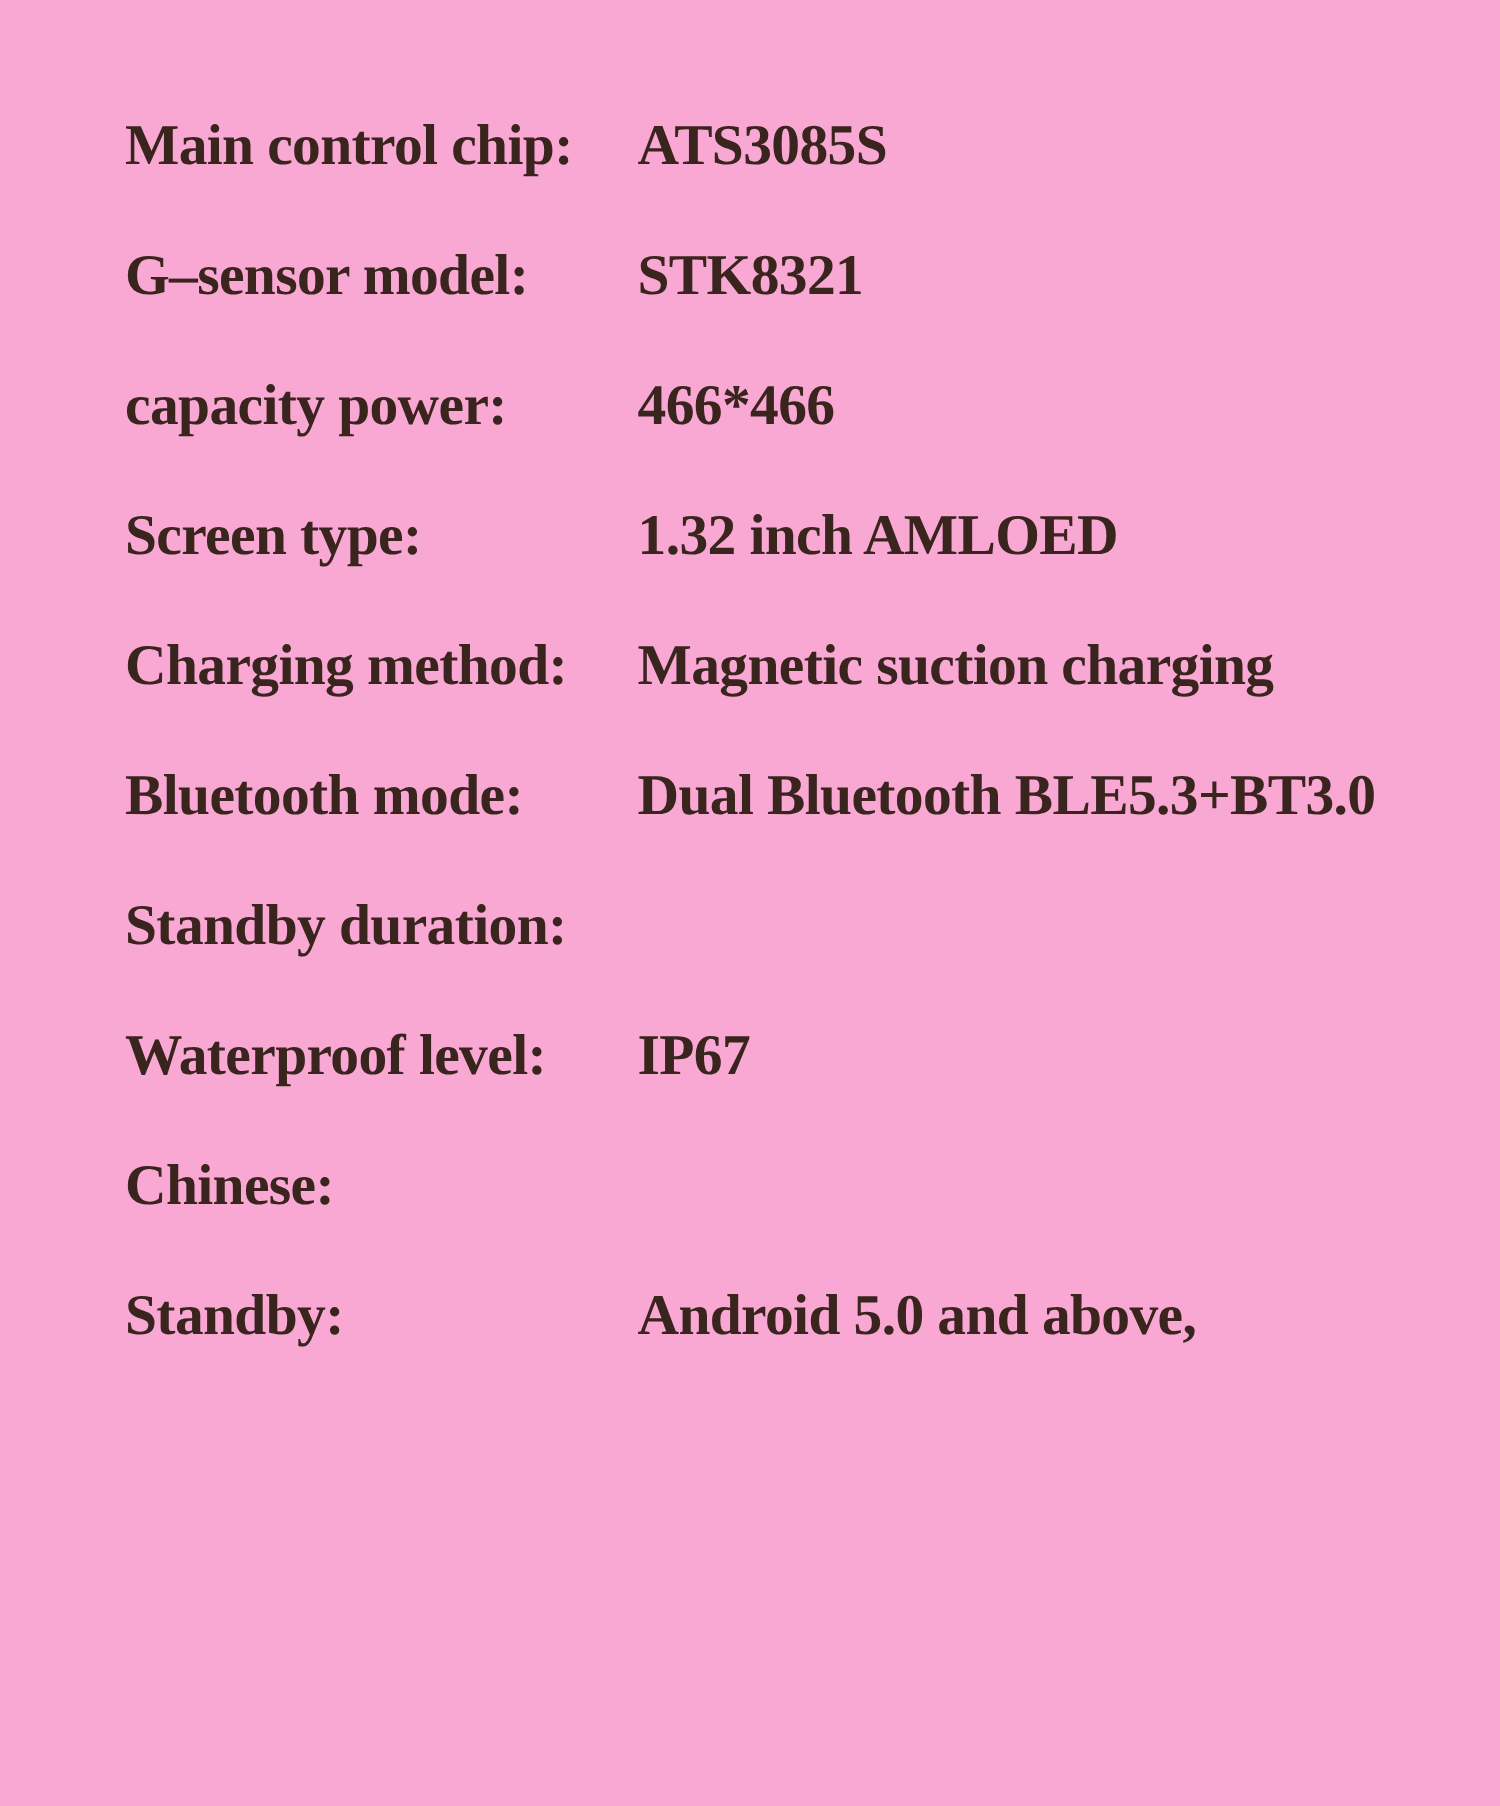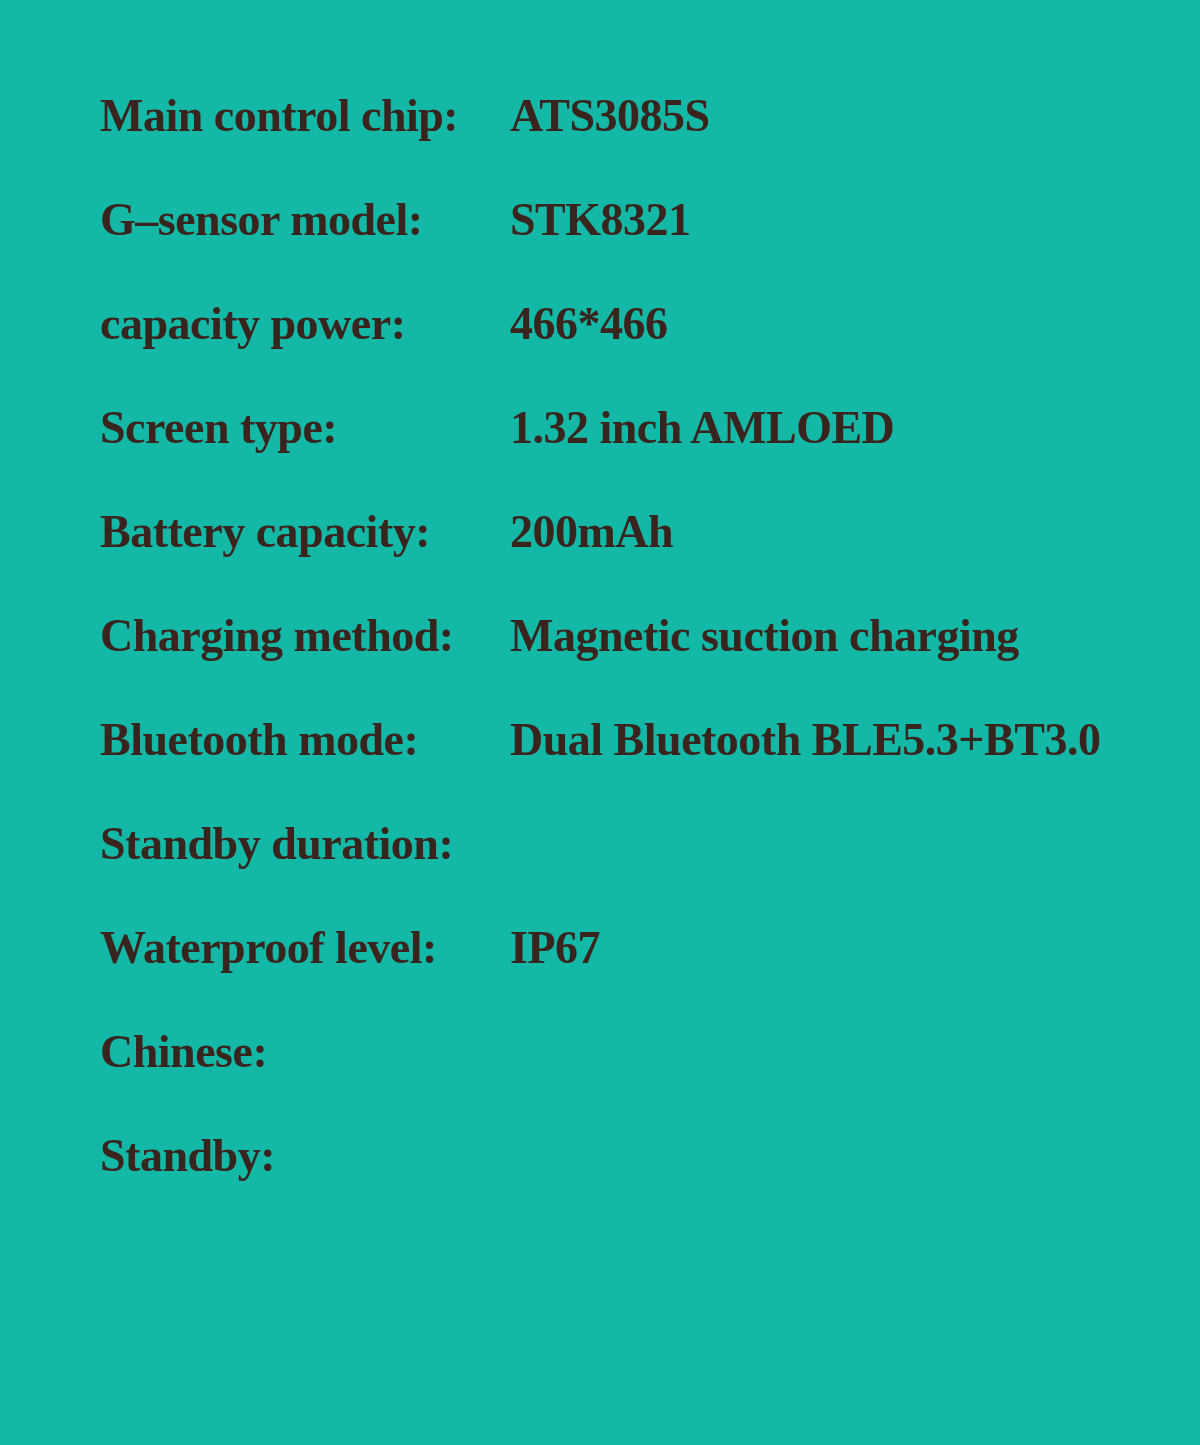--- a/index.html
+++ b/index.html
@@ -4,21 +4,21 @@
 <style>
   html, body {
     margin: 0;
     padding: 0;
     background: #ffffff;
   }
   .sheet {
     position: relative;
     width: 1200px;
     height: 1445px;
-    background: #14b8a6;
+    background: #f9a8d4;
     box-sizing: border-box;
     padding: 92px 20px 0 100px;
     font-family: "Liberation Serif", "DejaVu Serif", serif;
     font-weight: 700;
     color: #3a251e;
     font-size: 46px;
     letter-spacing: -0.5px;
     overflow: hidden;
   }
   .spec-row {
@@ -55,24 +55,20 @@
   <div class="spec-row">
     <span class="spec-label">capacity power:</span>
     <span class="spec-value">466*466</span>
   </div>
 
   <div class="spec-row">
     <span class="spec-label">Screen type:</span>
     <span class="spec-value">1.32 inch AMLOED</span>
   </div>
 
-  <div class="spec-row">
-    <span class="spec-label">Battery capacity:</span>
-    <span class="spec-value">200mAh</span>
-  </div>
 
   <div class="spec-row">
     <span class="spec-label">Charging method:</span>
     <span class="spec-value">Magnetic suction charging</span>
   </div>
 
   <div class="spec-row">
     <span class="spec-label">Bluetooth mode:</span>
     <span class="spec-value">Dual Bluetooth BLE5.3+BT3.0</span>
   </div>
@@ -85,16 +81,17 @@
     <span class="spec-label">Waterproof level:</span>
     <span class="spec-value">IP67</span>
   </div>
 
   <div class="spec-row">
     <span class="spec-label">Chinese:</span>
   </div>
 
   <div class="spec-row">
     <span class="spec-label">Standby:</span>
+    <span class="spec-value">Android 5.0 and above,</span>
   </div>
 
 
 </div>
 
 </body></html>

